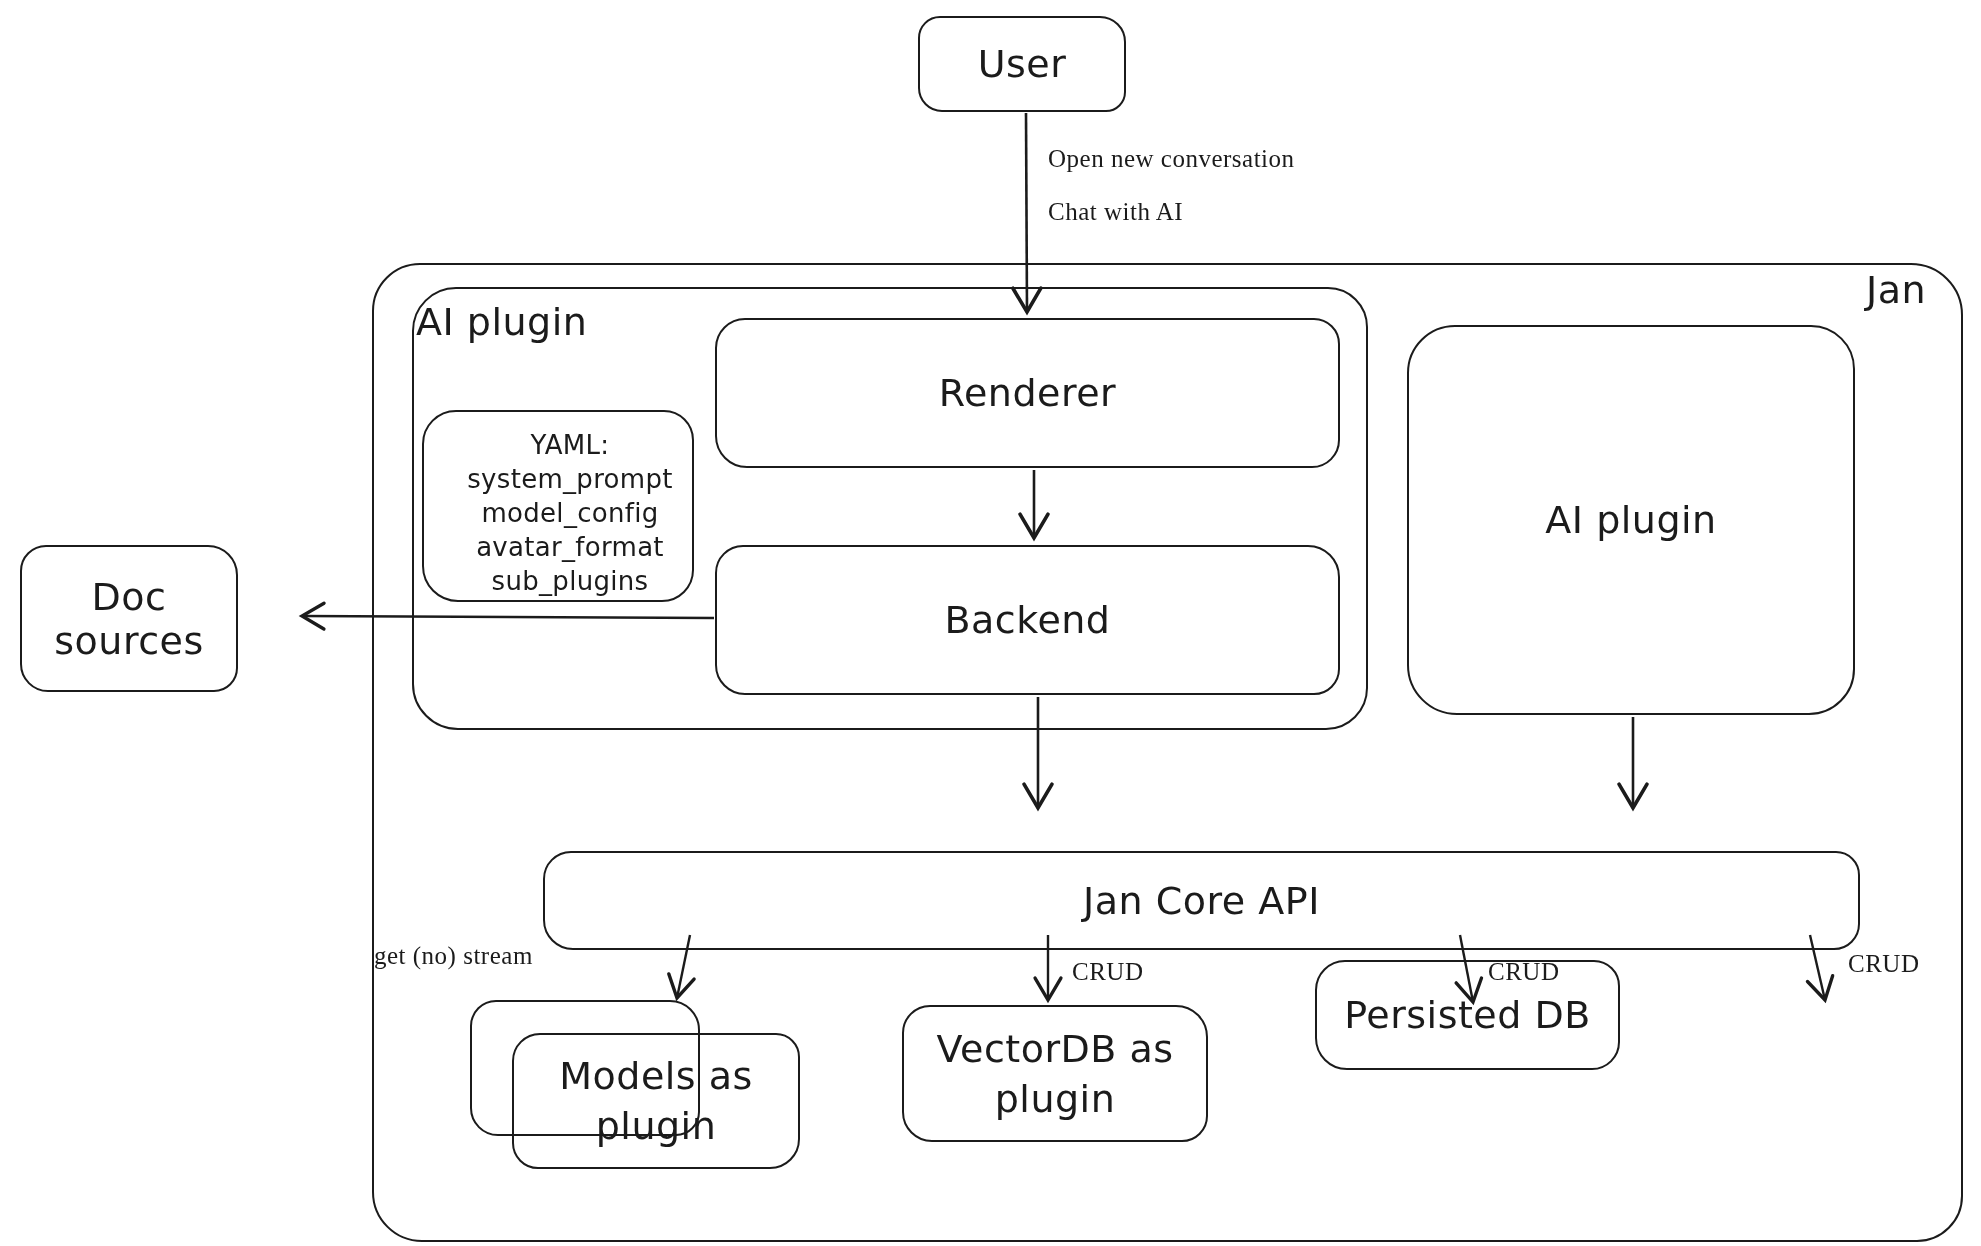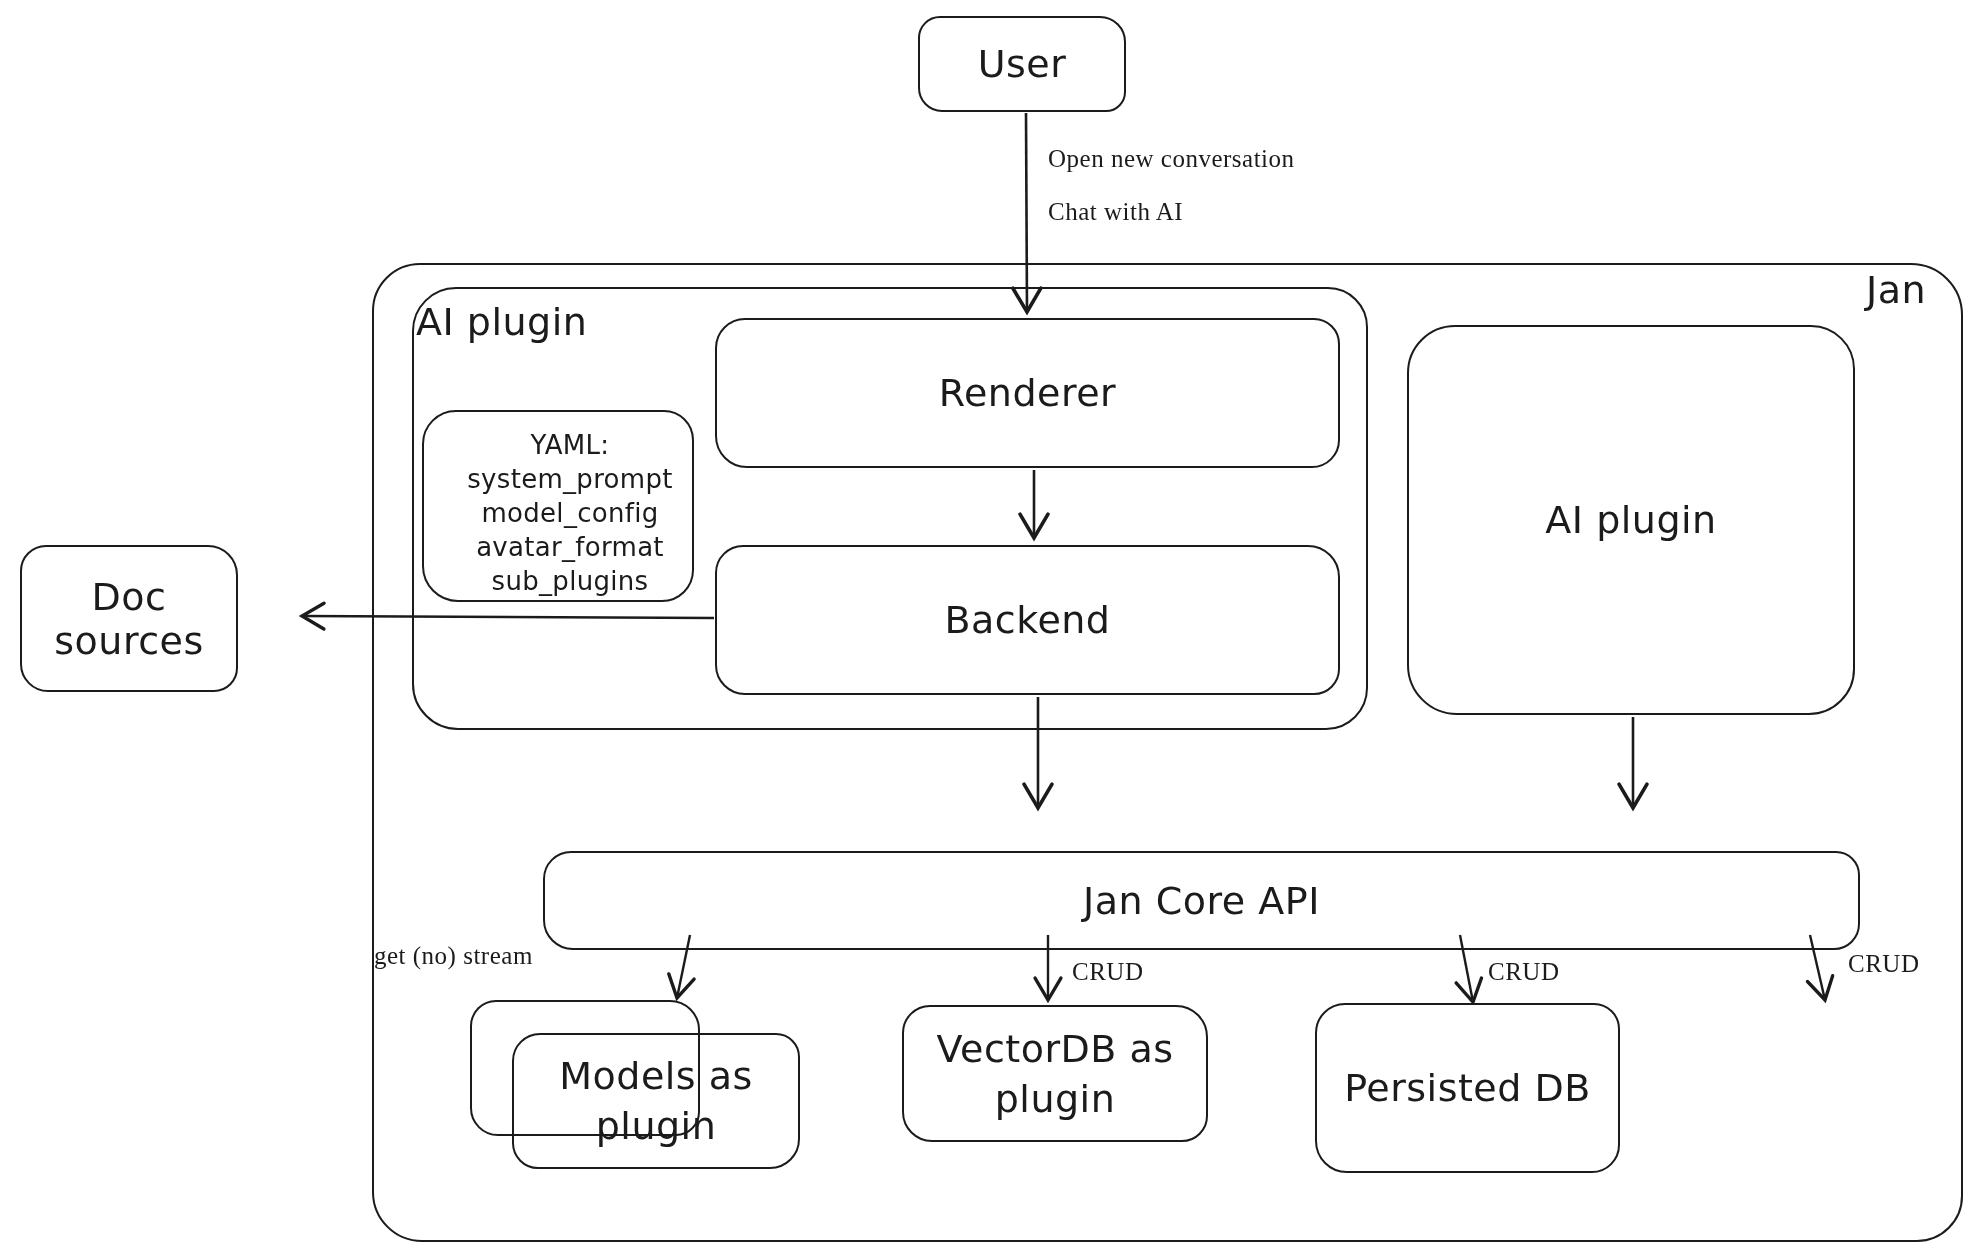--- a/index.html
+++ b/index.html
@@ -55,21 +55,21 @@
   .n-renderer     { left: 715px;  top: 318px;  width: 625px;  height: 150px; border-radius: 30px 26px 28px 32px; }
   .n-yaml         { left: 422px;  top: 410px;  width: 272px;  height: 192px; border-radius: 34px 30px 32px 36px;
                     display: block; padding: 16px 0 0 24px; }
   .n-backend      { left: 715px;  top: 545px;  width: 625px;  height: 150px; border-radius: 28px 32px 26px 30px; }
   .n-ai-right     { left: 1407px; top: 325px;  width: 448px;  height: 390px; border-radius: 48px 44px 46px 50px; }
   .n-doc          { left: 20px;   top: 545px;  width: 218px;  height: 147px; border-radius: 26px 30px 24px 28px; }
   .n-core         { left: 543px;  top: 816px;  width: 1317px; height: 99px; border-radius: 28px 24px 26px 30px; margin-top: 35px; }
   .n-models-back  { left: 470px;  top: 1000px; width: 230px;  height: 136px; border-radius: 26px 30px 24px 28px; }
   .n-models-front { left: 512px;  top: 1033px; width: 288px;  height: 136px; border-radius: 28px 24px 30px 26px; }
   .n-vectordb     { left: 902px;  top: 1005px; width: 306px;  height: 137px; border-radius: 28px 32px 26px 30px; }
-  .n-pdb          { left: 1315px; top: 1003px; width: 305px;  height: 170px; border-radius: 30px 26px 28px 32px; justify-content: center; }
+  .n-pdb          { left: 1315px; top: 960px; width: 305px;  height: 110px; border-radius: 30px 26px 28px 32px; justify-content: center; }
   .n-pfs          { left: 1652px; top: 1010px; width: 305px;  height: 137px; border-radius: 28px 32px 26px 30px; }
 
   .two-line { line-height: 50px; }
 
   
   .l-jan       { left: 1866px; top: 268px;  font-size: 38px; }
   .l-ai-group  { left: 416px;  top: 300px;  font-size: 38px; }
   .l-open-1    { left: 1048px; top: 145px;  }
   .l-open-2    { left: 1048px; top: 198px; text-align: right;  }
   .l-stream    { left: 374px;  top: 942px;  }

